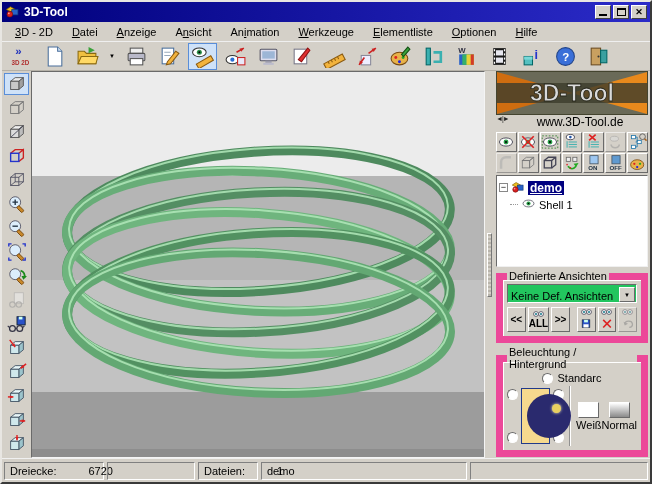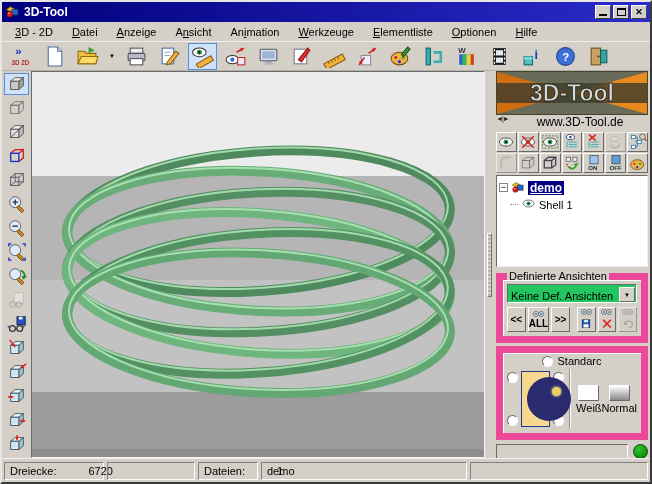--- a/index.html
+++ b/index.html
@@ -615,20 +615,21 @@
               </svg>
               <svg width="14" height="14" viewBox="0 0 22 22">
                 <path d="M6 13 a6 5 0 1 1 7 5" fill="none" stroke="#888" stroke-width="2"></path>
                 <polygon points="4,9 6,15 11,12" fill="#888"></polygon>
               </svg>
             </div>
           </div>
       </fieldset>
 
       <fieldset>
+        <legend>Beleuchtung / Hintergrund</legend>
         <div class="lrow1">
           <span class="radio"></span>
           <span>Standarc</span>
         </div>
         <div class="lbody">
           <div class="radcol">
             <span class="radio"></span>
             <span class="radio"></span>
           </div>
           <div class="lwidget">

